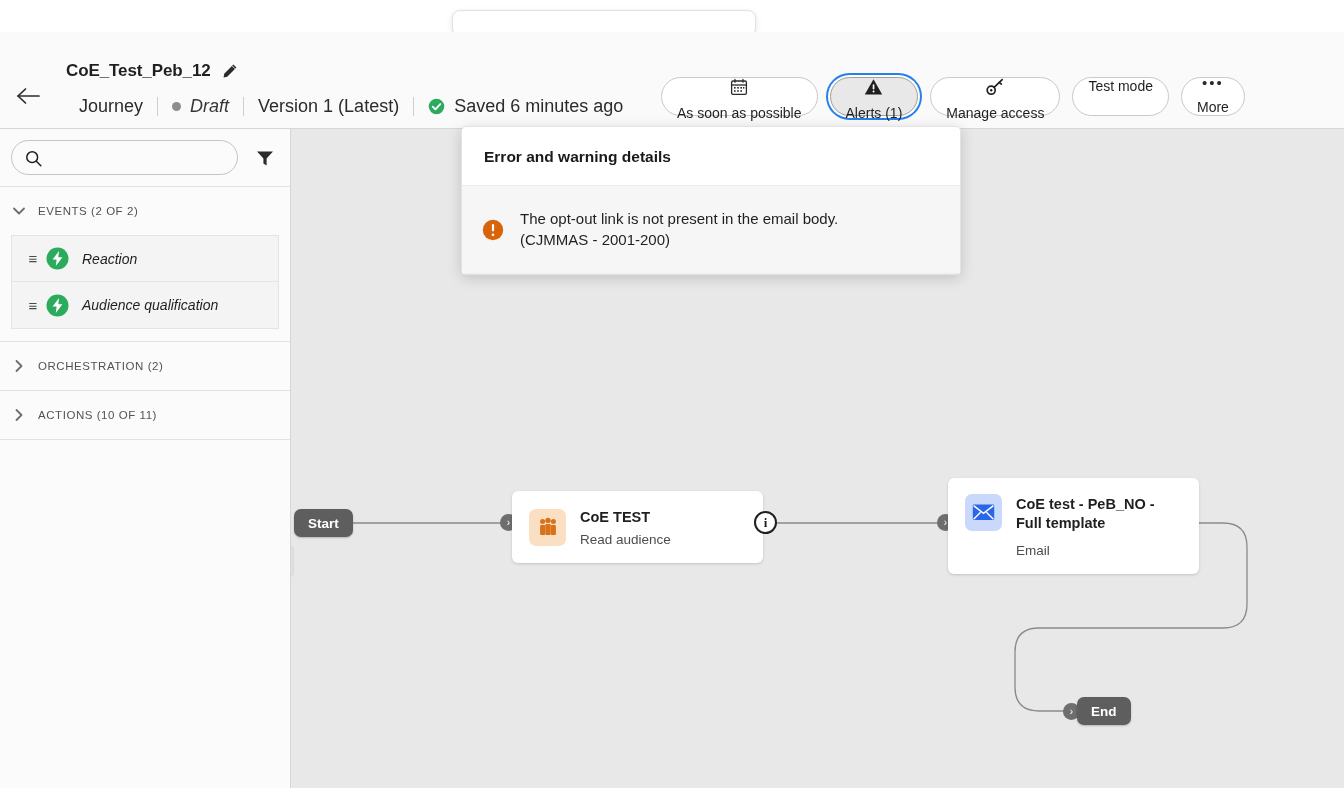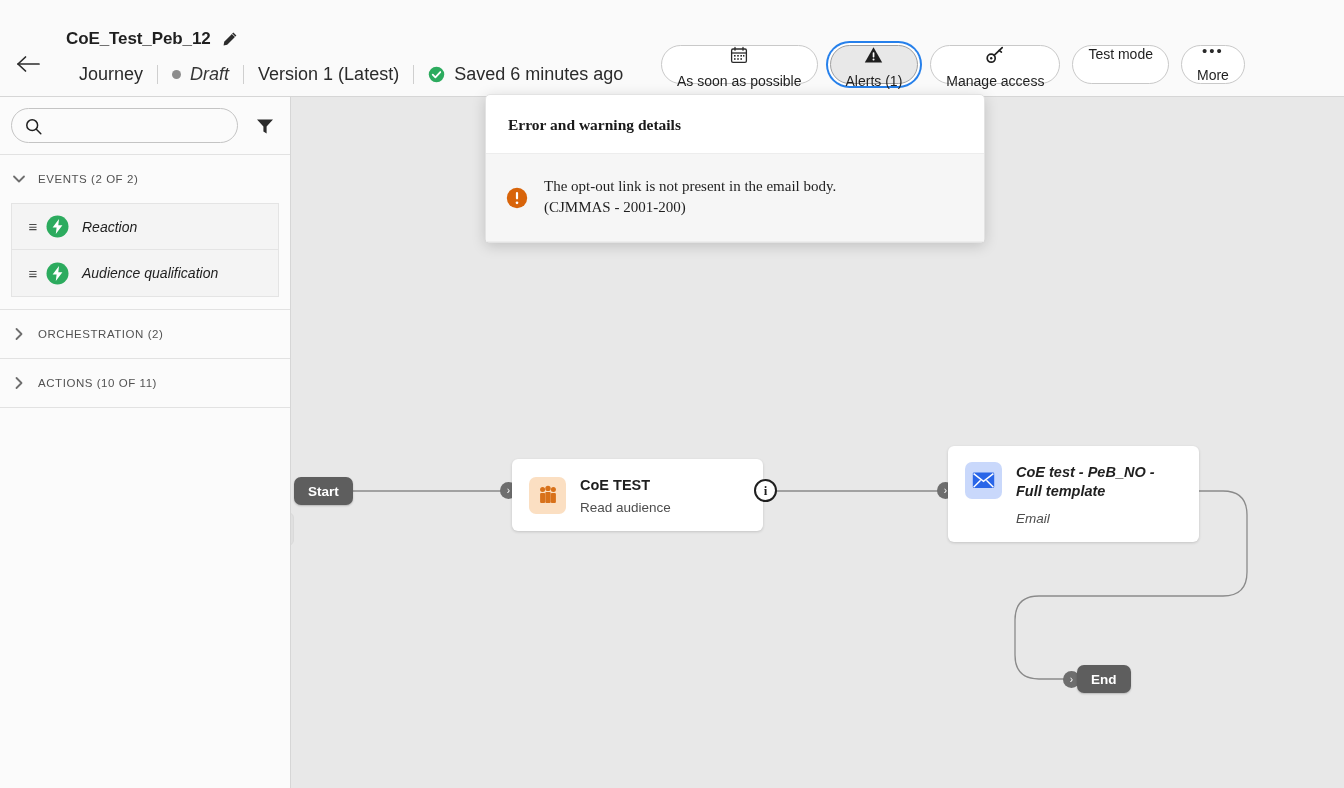--- a/index.html
+++ b/index.html
@@ -6,21 +6,21 @@
   * { box-sizing: border-box; }
   html, body {
     margin: 0; padding: 0;
     width: 1344px; height: 788px;
     overflow: hidden;
     background: #ffffff;
     font-family: "Liberation Sans", "DejaVu Sans", sans-serif;
     -webkit-font-smoothing: antialiased;
   }
 
-  #app { position: relative; width: 1344px; height: 560px; background: #fafafa; }
+  #app { position: relative; width: 1344px; height: 560px; background: #fafafa; margin-top: 32px; }
 
   
   .top-sliver {
     position: absolute;
     left: 452px; top: -22px;
     width: 304px; height: 26px;
     background: #ffffff;
     border: 1px solid #e0e0e0;
     border-radius: 8px;
     box-shadow: 0 2px 6px rgba(0,0,0,0.10);
@@ -94,28 +94,27 @@
   }
   .tbtn .glyph { display: flex; align-items: center; }
   .dots-glyph {
     letter-spacing: 2px; font-size: 15px; color: #2b2b2b; line-height: 1;
     margin-top: -3px;
   }
 
   
   .popover {
     position: absolute;
-    left: 485px; top: 94px;
+    left: 461px; top: 94px;
     width: 500px;
     background: #ffffff;
     border: 1px solid #e3e3e3;
     border-radius: 5px;
     box-shadow: 0 3px 14px rgba(0,0,0,0.17);
     z-index: 40;
-    font-family: Liberation Serif, serif;
   }
   .pop-head {
     padding: 21px 22px 19px 22px;
     font-size: 15.5px; font-weight: 700; color: #1a1a1a;
     border-bottom: 1px solid #ededed;
   }
   .pop-body {
     background: #f6f6f6;
     border-bottom: 1px solid #ededed;
     padding: 22px 24px 22px 20px;
@@ -278,21 +277,21 @@
     position: absolute;
     background: #ffffff;
     border-radius: 6px;
     box-shadow: 0 1px 3px rgba(0,0,0,0.16);
     display: flex; align-items: flex-start;
     padding: 16px 16px 16px 17px;
     cursor: pointer;
     z-index: 4;
   }
   .node-audience { left: 221px; top: 362px; width: 251px; min-height: 60px; align-items: center;}
-  .node-email    { left: 657px; top: 349px; width: 251px; min-height: 86px; font-style: italic; }
+  .node-email    { left: 657px; top: 349px; width: 251px; min-height: 86px; }
 
   .node-icon {
     width: 37px; height: 37px;
     border-radius: 7px;
     flex: 0 0 37px;
     margin-right: 14px;
     display: flex; align-items: center; justify-content: center;
   }
   .icon-audience { background: #fbdfc2; }
   .icon-email    { background: #c9d8fb; }

